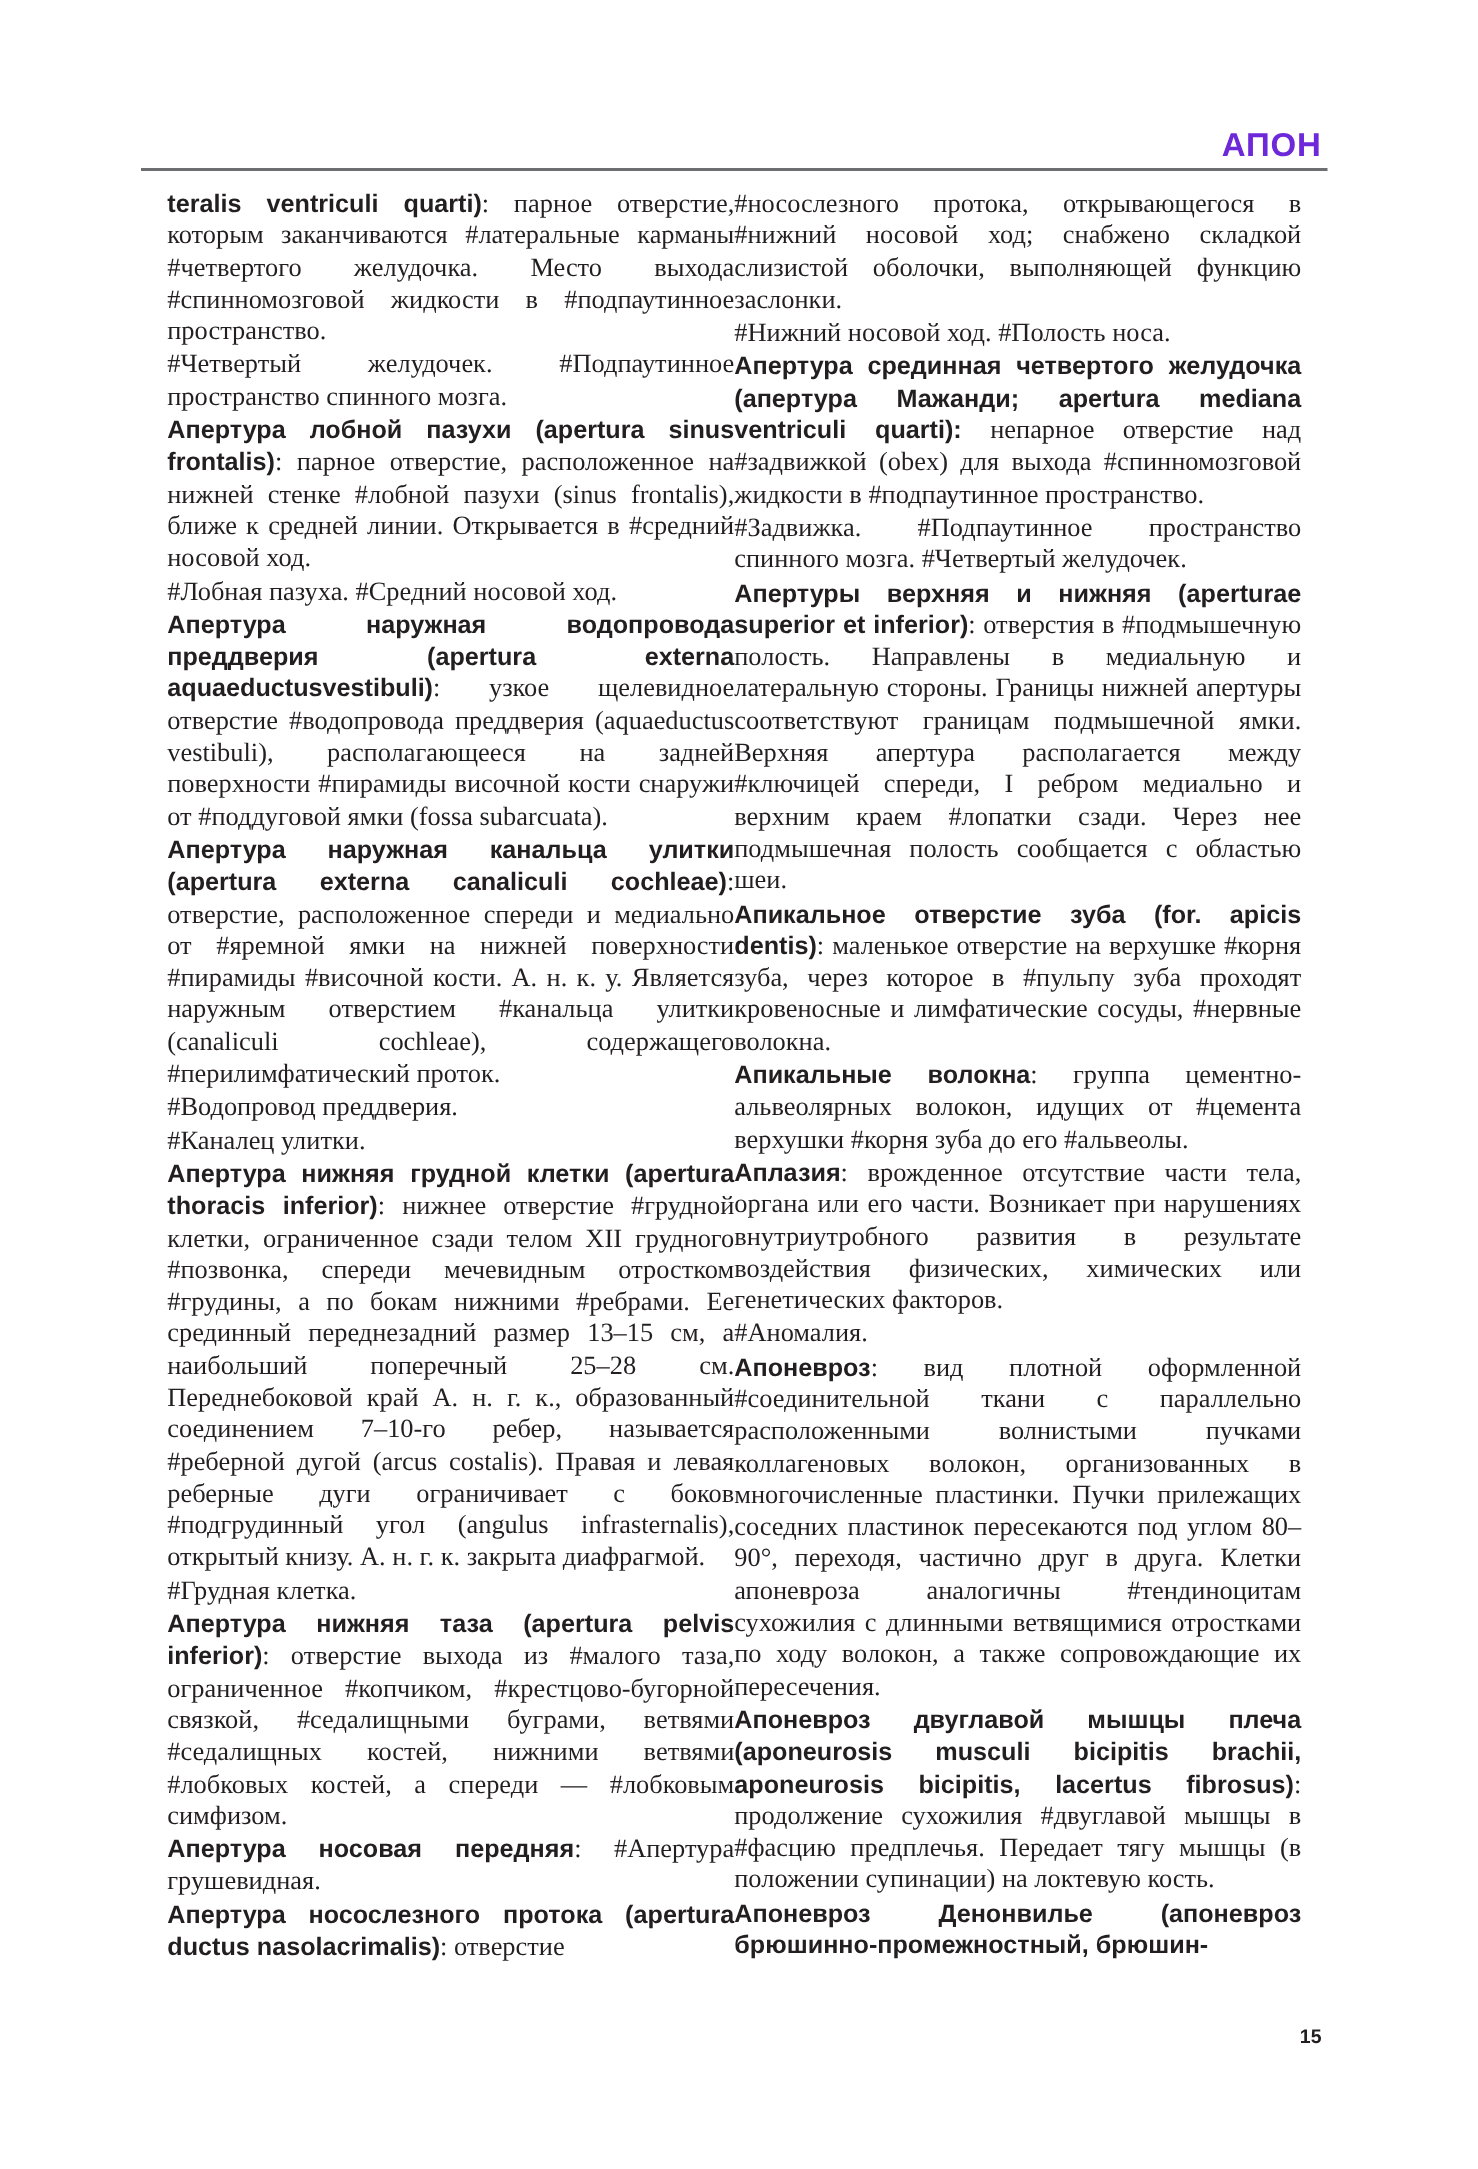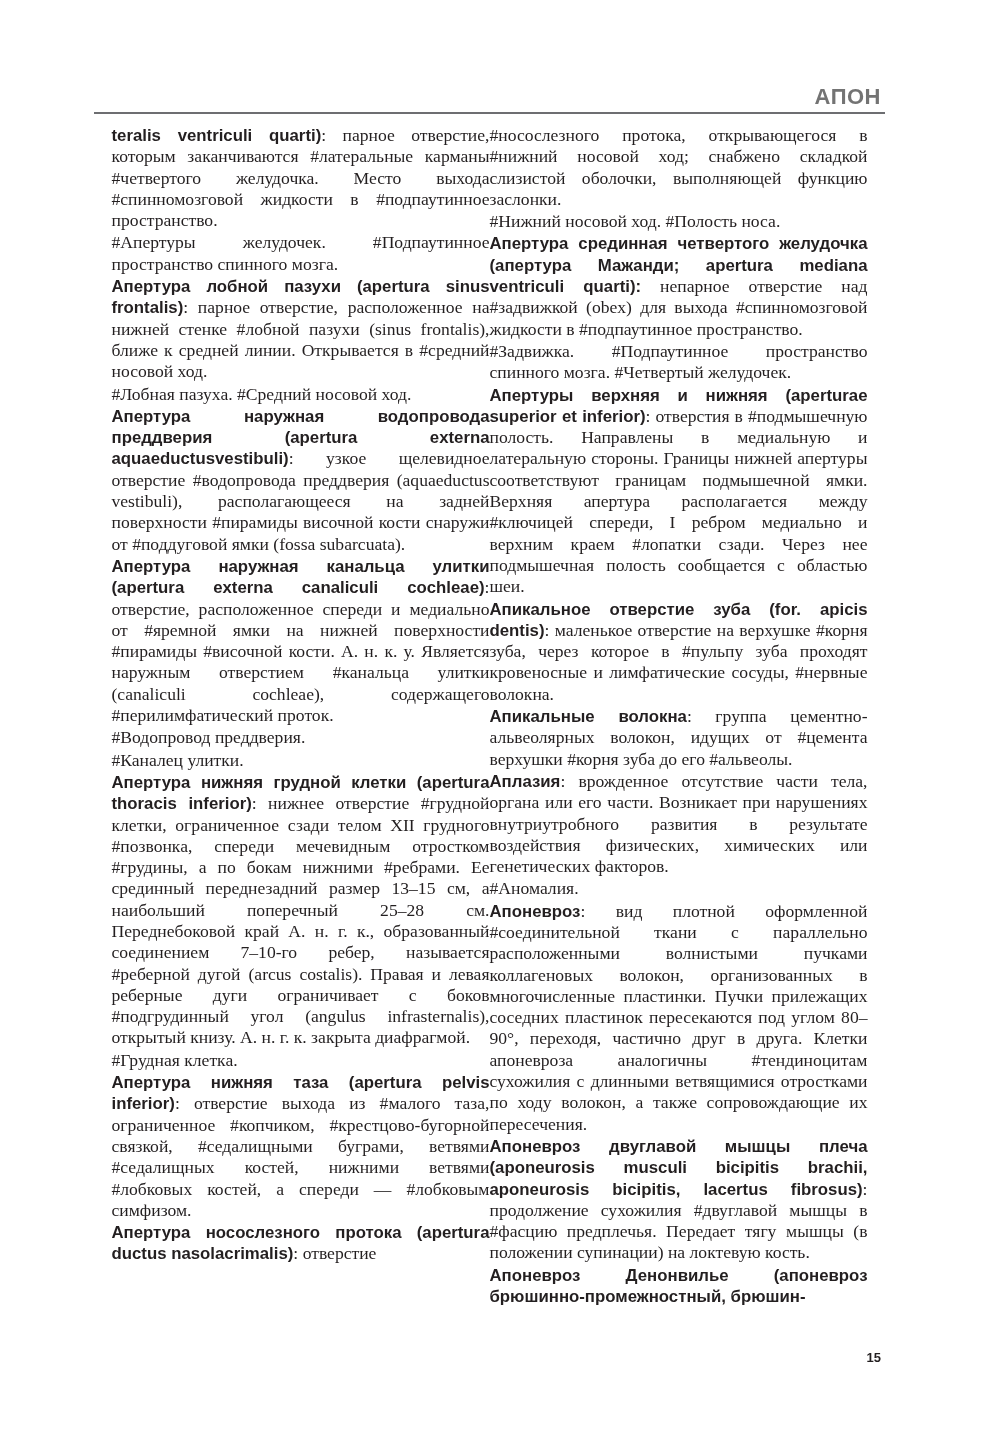--- a/index.html
+++ b/index.html
@@ -1,20 +1,20 @@
 <!DOCTYPE html>
 <html><head>
 <meta charset="utf-8">
 <style>
   html, body { margin: 0; padding: 0; background: #ffffff; }
   body { width: 985px; height: 1446px; position: relative; overflow: hidden; color: #231f20; }
   .running-head {
     position: absolute; left: 94px; right: 104px; top: 84px;
     text-align: right; font-family: "Liberation Sans", sans-serif;
-    font-weight: bold; font-size: 22px; letter-spacing: 0.5px; color: #737373;
+    font-weight: bold; font-size: 22px; letter-spacing: 0.5px; color: #6d28d9;
   }
   .rule {
     position: absolute; left: 94px; top: 112px; width: 791px; height: 2px;
     background: #6d6e71;
   }
   .columns {
     position: absolute; left: 94px; top: 125px; width: 791px;
     display: flex; justify-content: center;
   }
   .col { width: 378px; }
@@ -33,30 +33,31 @@
 </style>
 </head>
 <body>
 
 <div class="running-head">АПОН</div>
 <div class="rule"></div>
 
 <div class="columns">
   <div class="col" id="left-col">
       <p class="entry"><span class="term">teralis ventriculi quarti)</span><span>: парное отверстие, которым заканчиваются #латеральные карманы #четвертого желудочка. Место выхода #спинномозговой жидкости в #подпаутинное пространство.</span></p>
-      <p class="entry see"><span>#Апертуры желудочек. #Подпаутинное пространство спинного мозга.</span></p>
+      <p class="entry see"><span>#Четвертый желудочек. #Подпаутинное пространство спинного мозга.</span></p>
       <p class="entry"><span class="term">Апертура лобной пазухи (apertura sinus frontalis)</span><span>: парное отверстие, расположенное на нижней стенке #лобной пазухи (sinus frontalis), ближе к средней линии. Открывается в #средний носовой ход.</span></p>
       <p class="entry see"><span>#Лобная пазуха. #Средний носовой ход.</span></p>
       <p class="entry"><span class="term">Апертура наружная водопровода преддверия (apertura externa aquaeductusvestibuli)</span><span>: узкое щелевидное отверстие #водопровода преддверия (aquaeductus vestibuli), располагающееся на задней поверхности #пирамиды височной кости снаружи от #поддуговой ямки (fossa subarcuata).</span></p>
       <p class="entry"><span class="term">Апертура наружная канальца улитки (apertura externa canaliculi cochleae)</span><span>: отверстие, расположенное спереди и медиально от #яремной ямки на нижней поверхности #пирамиды #височной кости. А. н. к. у. Является наружным отверстием #канальца улитки (canaliculi cochleae), содержащего #перилимфатический проток.</span></p>
       <p class="entry see"><span>#Водопровод преддверия.</span></p>
       <p class="entry see"><span>#Каналец улитки.</span></p>
       <p class="entry"><span class="term">Апертура нижняя грудной клетки (apertura thoracis inferior)</span><span>: нижнее отверстие #грудной клетки, ограниченное сзади телом XII грудного #позвонка, спереди мечевидным отростком #грудины, а по бокам нижними #ребрами. Ее срединный переднезадний размер 13–15 см, а наибольший поперечный 25–28 см. Переднебоковой край А. н. г. к., образованный соединением 7–10-го ребер, называется #реберной дугой (arcus costalis). Правая и левая реберные дуги ограничивает с боков #подгрудинный угол (angulus infrasternalis), открытый книзу. А. н. г. к. закрыта диафрагмой.</span></p>
       <p class="entry see"><span>#Грудная клетка.</span></p>
       <p class="entry"><span class="term">Апертура нижняя таза (apertura pelvis inferior)</span><span>: отверстие выхода из #малого таза, ограниченное #копчиком, #крестцово-бугорной связкой, #седалищными буграми, ветвями #седалищных костей, нижними ветвями #лобковых костей, а спереди — #лобковым симфизом.</span></p>
+      <p class="entry"><span class="term">Апертура носовая передняя</span><span>: #Апертура грушевидная.</span></p>
       <p class="entry"><span class="term">Апертура носослезного протока (apertura ductus nasolacrimalis)</span><span>: отверстие</span></p>
     </div>
   <div class="col" id="right-col">
       <p class="entry see"><span>#носослезного протока, открывающегося в #нижний носовой ход; снабжено складкой слизистой оболочки, выполняющей функцию заслонки.</span></p>
       <p class="entry see"><span>#Нижний носовой ход. #Полость носа.</span></p>
       <p class="entry"><span class="term">Апертура срединная четвертого желудочка (апертура Мажанди; apertura mediana ventriculi quarti):</span><span> непарное отверстие над #задвижкой (obex) для выхода #спинномозговой жидкости в #подпаутинное пространство.</span></p>
       <p class="entry see"><span>#Задвижка. #Подпаутинное пространство спинного мозга. #Четвертый желудочек.</span></p>
       <p class="entry"><span class="term">Апертуры верхняя и нижняя (aperturae superior et inferior)</span><span>: отверстия в #подмышечную полость. Направлены в медиальную и латеральную стороны. Границы нижней апертуры соответствуют границам подмышечной ямки. Верхняя апертура располагается между #ключицей спереди, I ребром медиально и верхним краем #лопатки сзади. Через нее подмышечная полость сообщается с областью шеи.</span></p>
       <p class="entry"><span class="term">Апикальное отверстие зуба (for. apicis dentis)</span><span>: маленькое отверстие на верхушке #корня зуба, через которое в #пульпу зуба проходят кровеносные и лимфатические сосуды, #нервные волокна.</span></p>
       <p class="entry"><span class="term">Апикальные волокна</span><span>: группа цементно-альвеолярных волокон, идущих от #цемента верхушки #корня зуба до его #альвеолы.</span></p>

